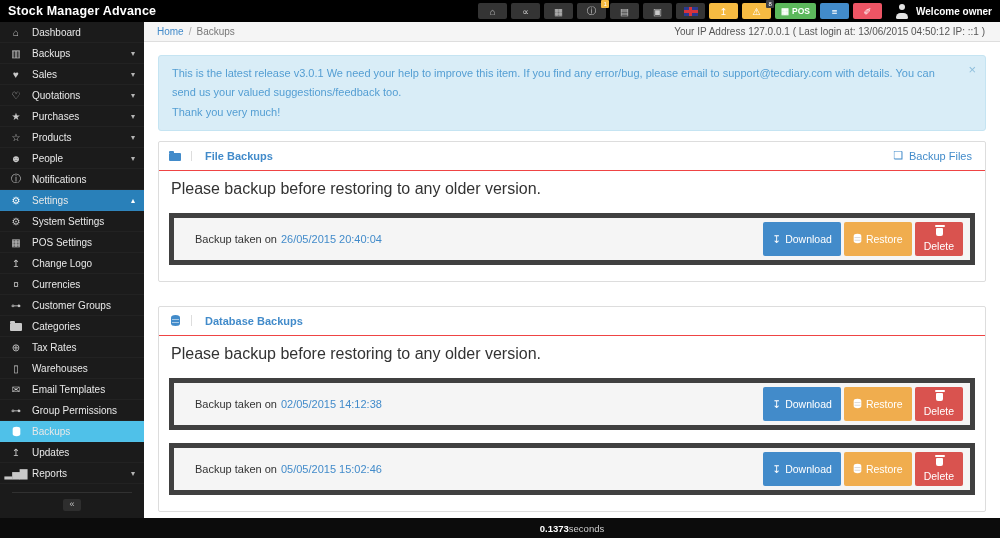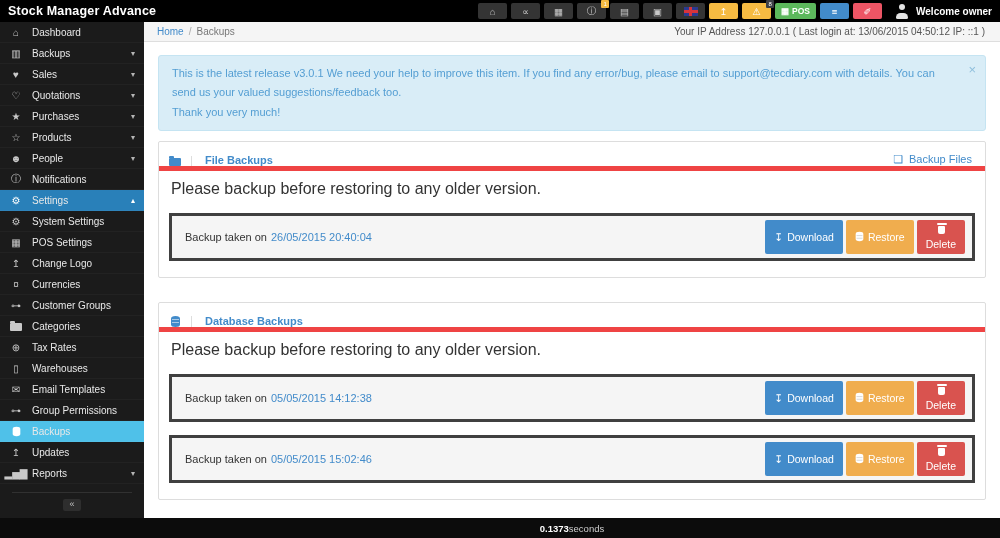--- a/index.html
+++ b/index.html
@@ -47,27 +47,27 @@
   .crumb-home { color:#428bca; cursor:pointer; }
   .crumb-sep { color:#aaa; margin:0 5px; }
   .crumb-cur { color:#777; }
   .ip-info { margin-left:auto; color:#555; }
 
   .content { padding:13px 14px; }
   .alert { position:relative; background:#d9edf7; border:1px solid #c5e4f2; border-radius:3px; color:#549ed3; font-size:11px; line-height:1.75; padding:8px 28px 8px 13px; margin-bottom:10px; }
   .alert .close { position:absolute; top:3px; right:9px; color:#8fbfdc; font-size:13px; cursor:pointer; }
 
   .panel { border:1px solid #ddd; border-radius:2px; margin-bottom:24px; background:#fff; }
-  .phead { display:flex; align-items:flex-end; height:29px; border-bottom:5px solid #ef4444; }
+  .phead { display:flex; align-items:center; height:29px; border-bottom:1px solid #ef4444; }
   .ph-ic { width:33px; border-right:1px solid #ddd; display:flex; align-items:center; justify-content:center; color:#428bca; font-size:11px; }
   .ph-title { display:flex; align-items:center; padding:0 13px; color:#428bca; font-weight:bold; font-size:11px; }
   .ph-action { margin-left:auto; display:flex; align-items:center; gap:6px; padding-right:13px; color:#428bca; font-size:11px; cursor:pointer; }
   .pbody { padding:9px 10px 13px; }
   .note { font-size:16px; color:#333; margin:0 0 15px 2px; }
-  .brow { background:#f5f5f5; border:3px solid #404040; display:flex; align-items:center; padding:4px 7px 4px 13px; font-size:11px; color:#333; margin-bottom:13px; }
+  .brow { background:#f5f5f5; border:5px solid #404040; display:flex; align-items:center; padding:4px 7px 4px 21px; font-size:11px; color:#333; margin-bottom:13px; }
   .brow:last-child { margin-bottom:3px; }
   .bdate { color:#428bca; margin-left:4px; }
   .btns { margin-left:auto; display:flex; gap:3px; }
   .btn { display:inline-flex; align-items:center; gap:4px; color:#fff; font-size:10.5px; padding:4px 9px; border-radius:2px; cursor:pointer; }
   .btn-dl  { background:#428bca; }
   .btn-rs  { background:#f0ad4e; }
   .btn-del { background:#d9534f;flex-direction:column; }
 
   
   .icon-folder { display:inline-block; width:12px; height:8px; background:currentColor; border-radius:1px; position:relative; margin-top:2px; }
@@ -294,21 +294,21 @@
       <div class="phead">
         <span class="ph-ic">
             <i class="icon-db"></i>
           </span>
         <span class="ph-title">Database Backups</span>
       </div>
       <div class="pbody">
         <div class="note">Please backup before restoring to any older version.</div>
         <div class="brow">
           <span>Backup taken on</span>
-          <span class="bdate">05/05/2015 14:12:38</span>
+          <span class="bdate">02/05/2015 14:12:38</span>
           <span class="btns">
             <span class="btn btn-dl">
                 <i>↧</i>
                 <span>Download</span>
               </span>
             <span class="btn btn-rs">
                 <i class="icon-db sm"></i>
                 <span>Restore</span>
               </span>
             <span class="btn btn-del">

